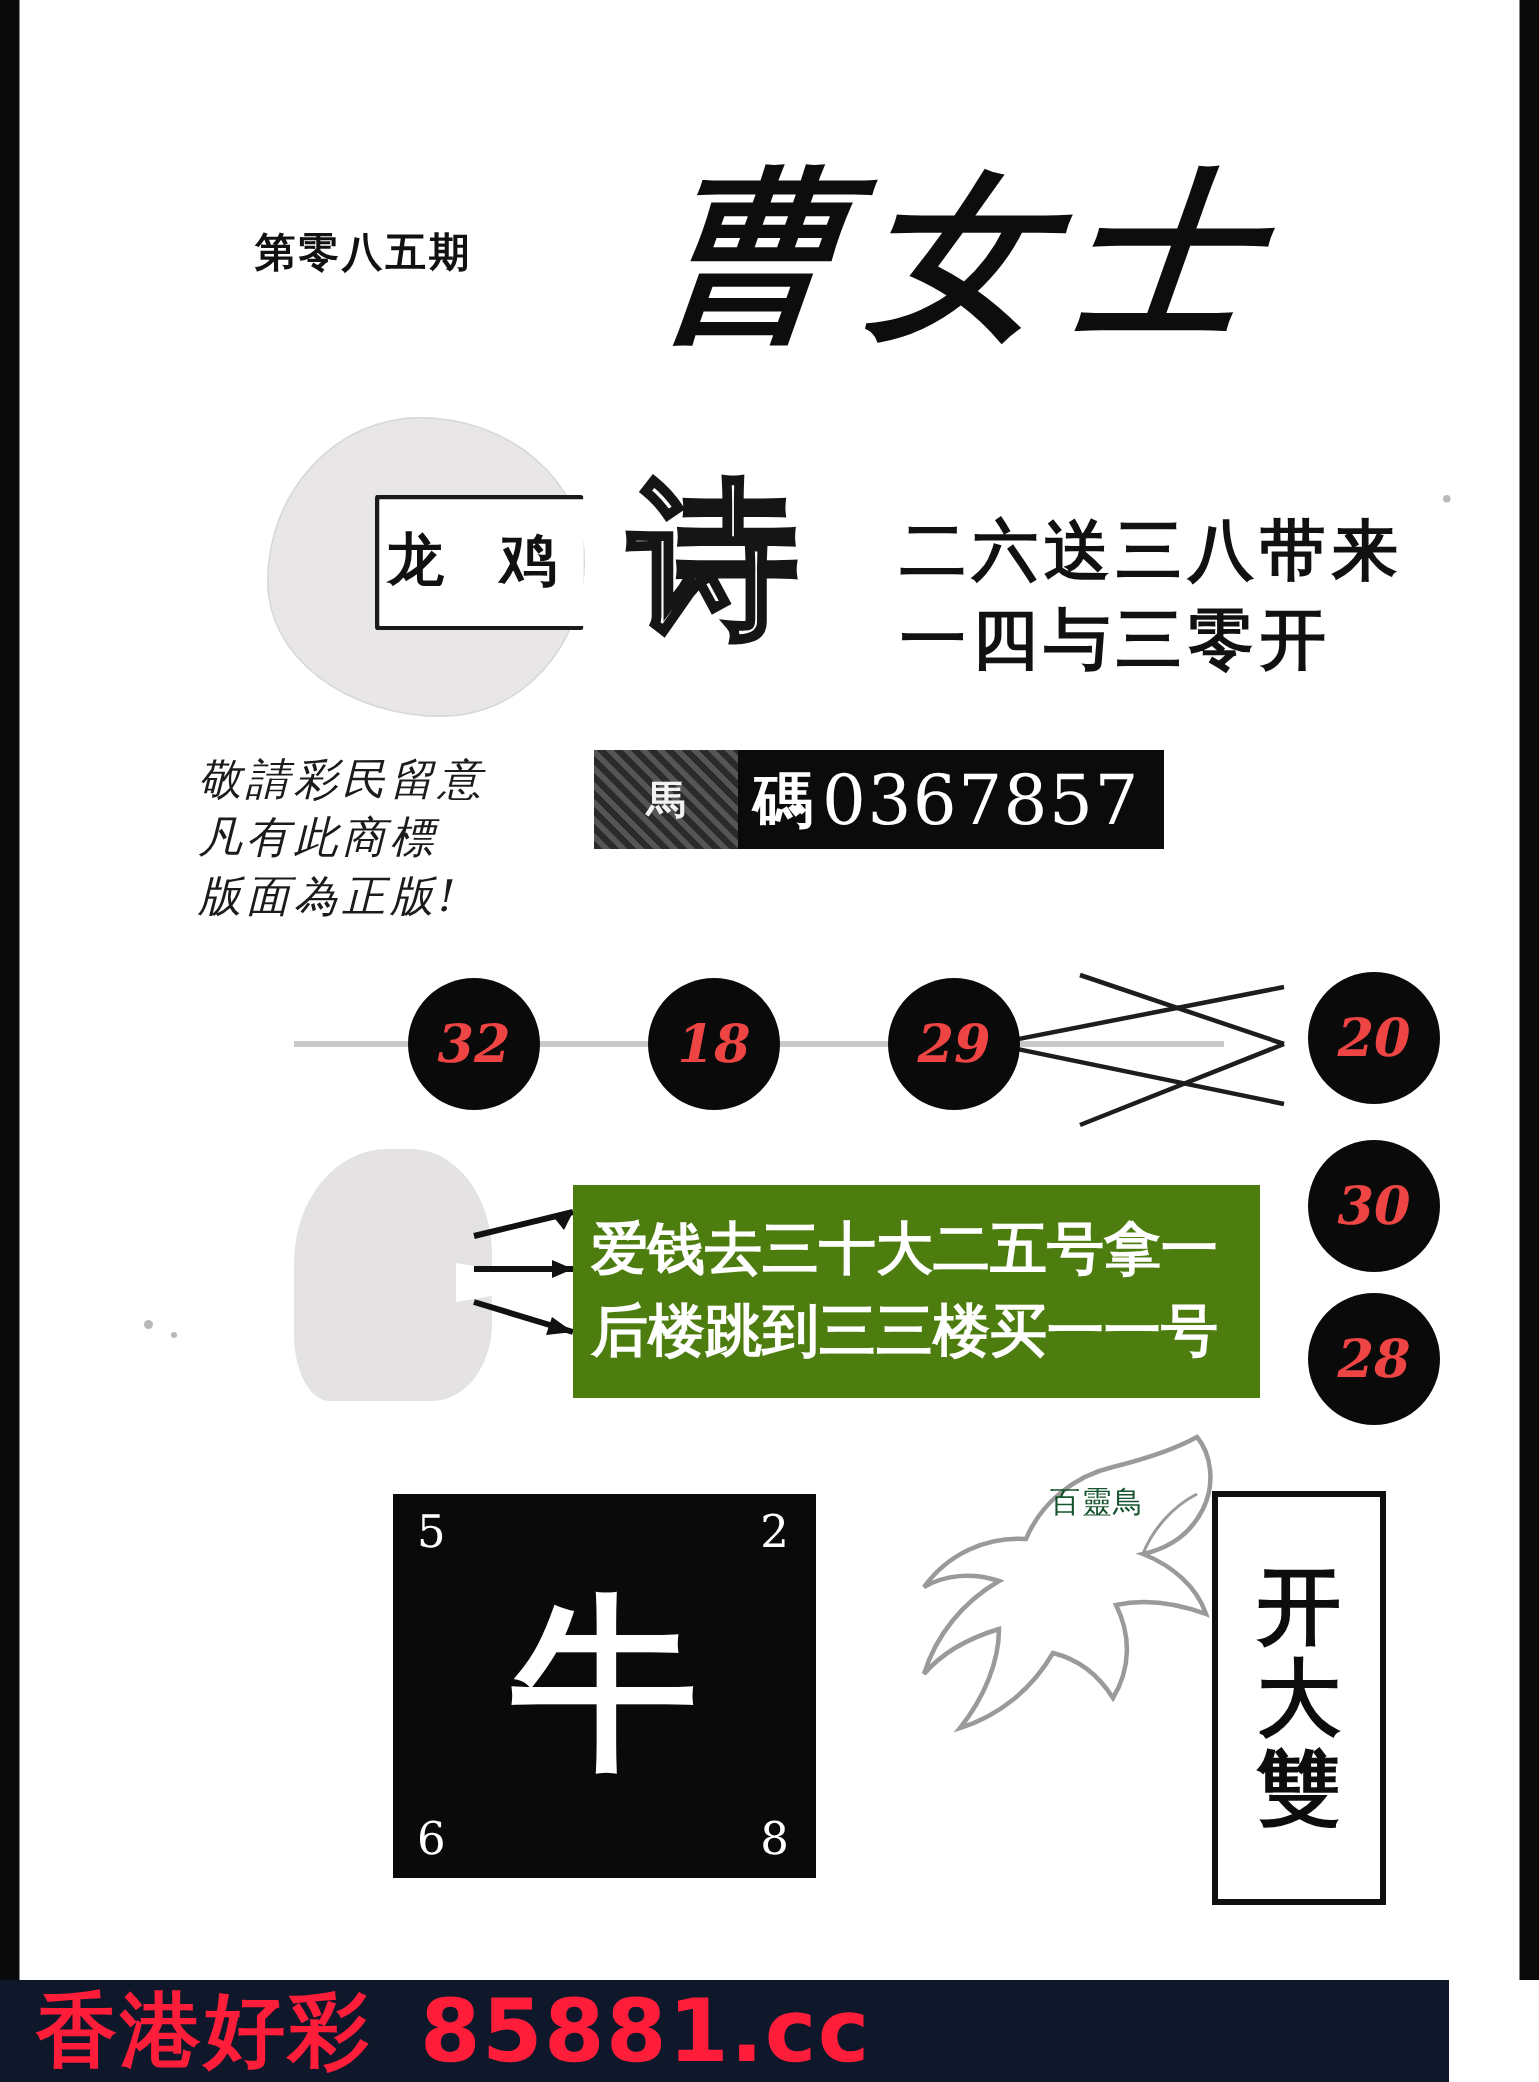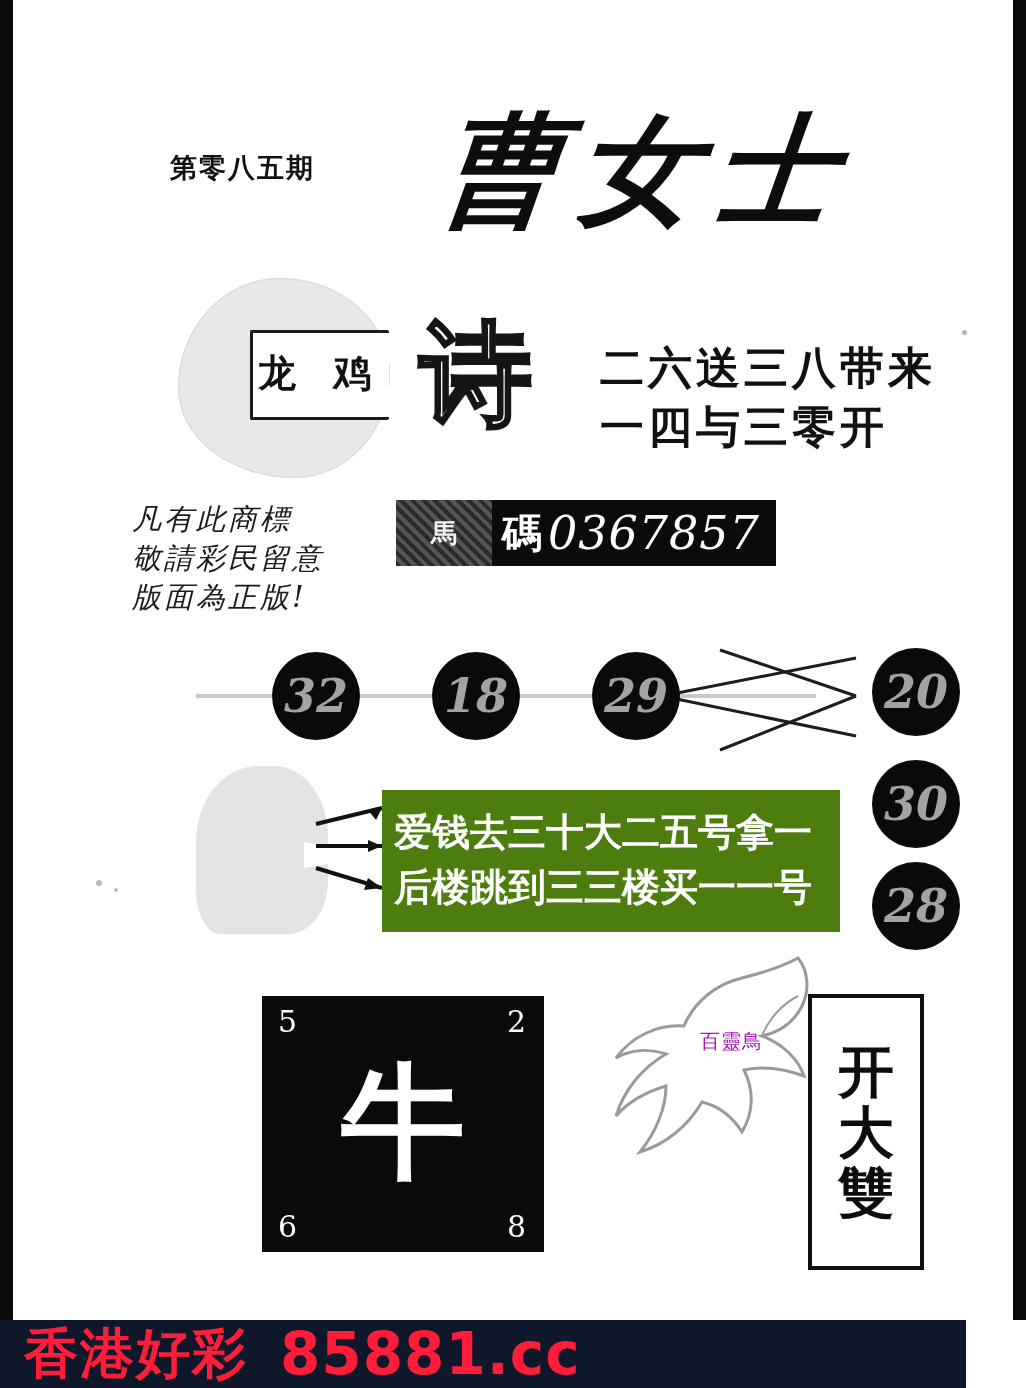--- a/index.html
+++ b/index.html
@@ -162,35 +162,34 @@
   }
   .code-digits {
     background: #0b0b0b;
     color: #ffffff;
     display: flex;
     align-items: center;
     padding: 0 16px 0 0;
     font-size: 46px;
     letter-spacing: 1px;
     font-family: "DejaVu Serif", "Liberation Serif", serif;
-    font-style: italic;
   }
 
   
   .ball {
     position: absolute;
     width: 88px;
     height: 88px;
     border-radius: 50%;
     background: #0a0a0a;
-    color: #a3a3a3;
+    color: #ef4444;
     display: flex;
     align-items: center;
     justify-content: center;
-    font-size: 46px;
+    font-size: 35px;
     font-weight: bold;
     font-style: italic;
     font-family: "DejaVu Serif", "Liberation Serif", serif;
   }
   .ball-row1-1 { left: 272px; top: 652px; }
   .ball-row1-2 { left: 432px; top: 652px; }
   .ball-row1-3 { left: 592px; top: 652px; }
   .ball-col-1 { left: 872px; top: 648px; }
   .ball-col-2 { left: 872px; top: 760px; }
   .ball-col-3 { left: 872px; top: 862px; }
@@ -298,24 +297,24 @@
   .bird {
     position: absolute;
     left: 612px;
     top: 940px;
     width: 220px;
     height: 280px;
   }
   .bird-label {
     position: absolute;
     left: 700px;
-    top: 1028px;
+    top: 988px;
     font-size: 20px;
     letter-spacing: 1px;
-    color: #a21caf;
+    color: #14532d;
     font-family: "DejaVu Serif", "Liberation Serif", serif;
   }
 
   
   .vbox {
     position: absolute;
     left: 808px;
     top: 994px;
     width: 108px;
     height: 268px;
@@ -385,22 +384,22 @@
   <div class="zodiac-text">龙 鸡</div>
 
   <div class="poem-char">诗</div>
 
   <div class="poem-lines">
     <div>二六送三八带来</div>
     <div>一四与三零开</div>
   </div>
 
   <div class="notice">
+    <div>敬請彩民留意</div>
     <div>凡有此商標</div>
-    <div>敬請彩民留意</div>
     <div>版面為正版!</div>
   </div>
 
   <div class="code-wrap">
     <div class="code-stamp">馬</div>
     <div class="code-label">碼</div>
     <div class="code-digits">0367857</div>
   </div>
 
   <div class="line-decor"></div>

